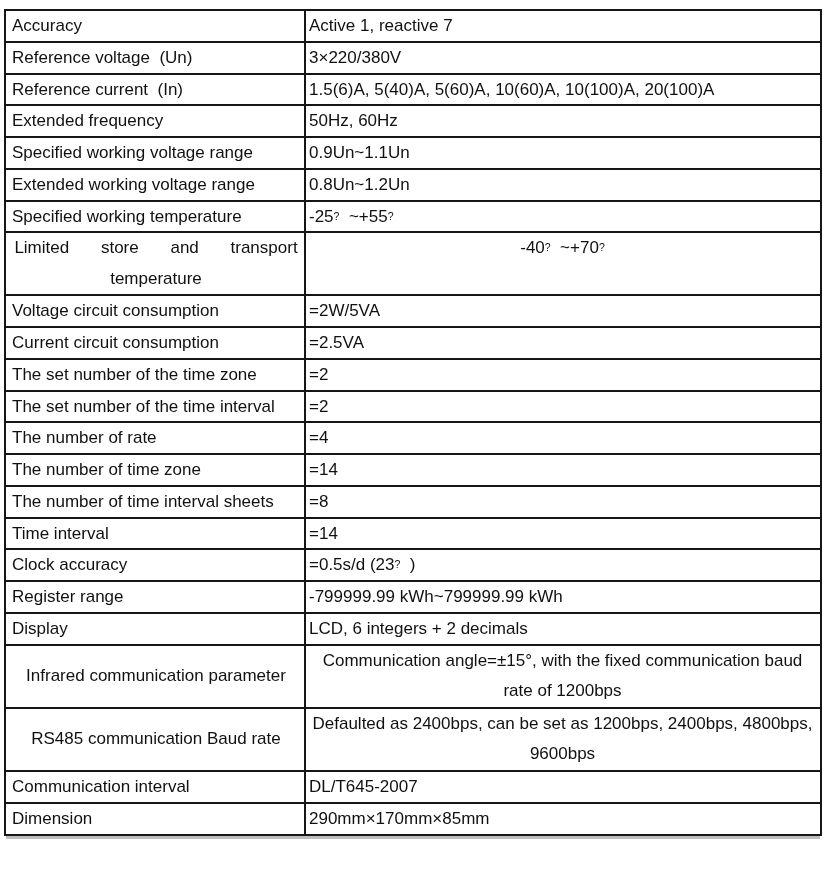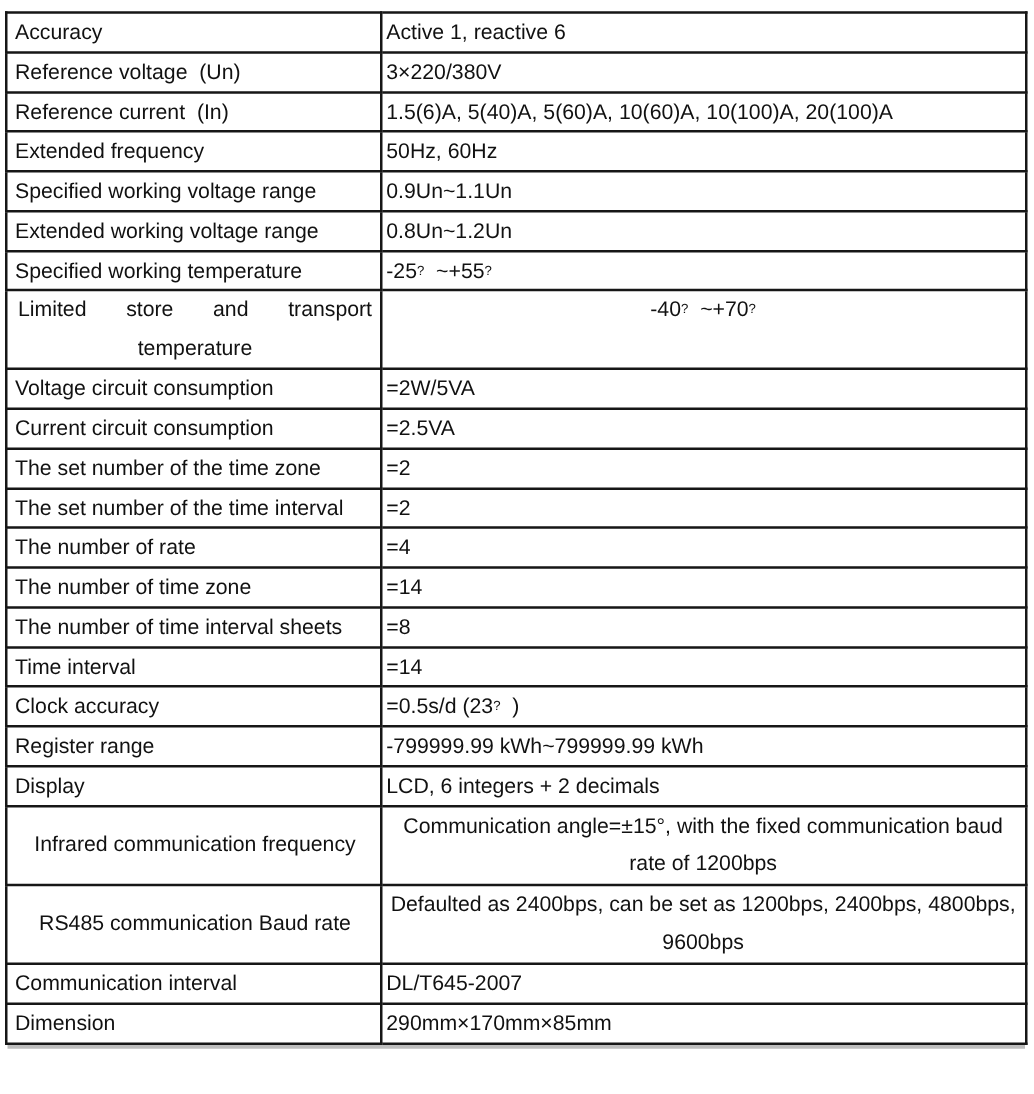--- a/index.html
+++ b/index.html
@@ -53,21 +53,21 @@
 
 <div class="page">
   <table class="spec">
     <colgroup>
       <col class="c-label">
       <col class="c-value">
     </colgroup>
     <tbody>
       <tr class="single">
         <td class="label">Accuracy</td>
-        <td class="value">Active 1, reactive 6</td>
+        <td class="value">Active 1, reactive 7</td>
       </tr>
       <tr class="single">
         <td class="label">Reference voltage  (Un)</td>
         <td class="value">3×220/380V</td>
       </tr>
       <tr class="single">
         <td class="label">Reference current  (In)</td>
         <td class="value">1.5(6)A, 5(40)A, 5(60)A, 10(60)A, 10(100)A, 20(100)A</td>
       </tr>
       <tr class="single">
@@ -129,21 +129,21 @@
       </tr>
       <tr class="single">
         <td class="label">Register range</td>
         <td class="value">-799999.99 kWh~799999.99 kWh</td>
       </tr>
       <tr class="single">
         <td class="label">Display</td>
         <td class="value">LCD, 6 integers + 2 decimals</td>
       </tr>
       <tr class="tall">
-        <td class="label">Infrared communication frequency</td>
+        <td class="label">Infrared communication parameter</td>
         <td class="value justify">Communication angle=±15°, with the fixed communication baud rate of 1200bps</td>
       </tr>
       <tr class="tall">
         <td class="label">RS485 communication Baud rate</td>
         <td class="value justify">Defaulted as 2400bps, can be set as 1200bps, 2400bps, 4800bps, 9600bps</td>
       </tr>
       <tr class="single">
         <td class="label">Communication interval</td>
         <td class="value">DL/T645-2007</td>
       </tr>

